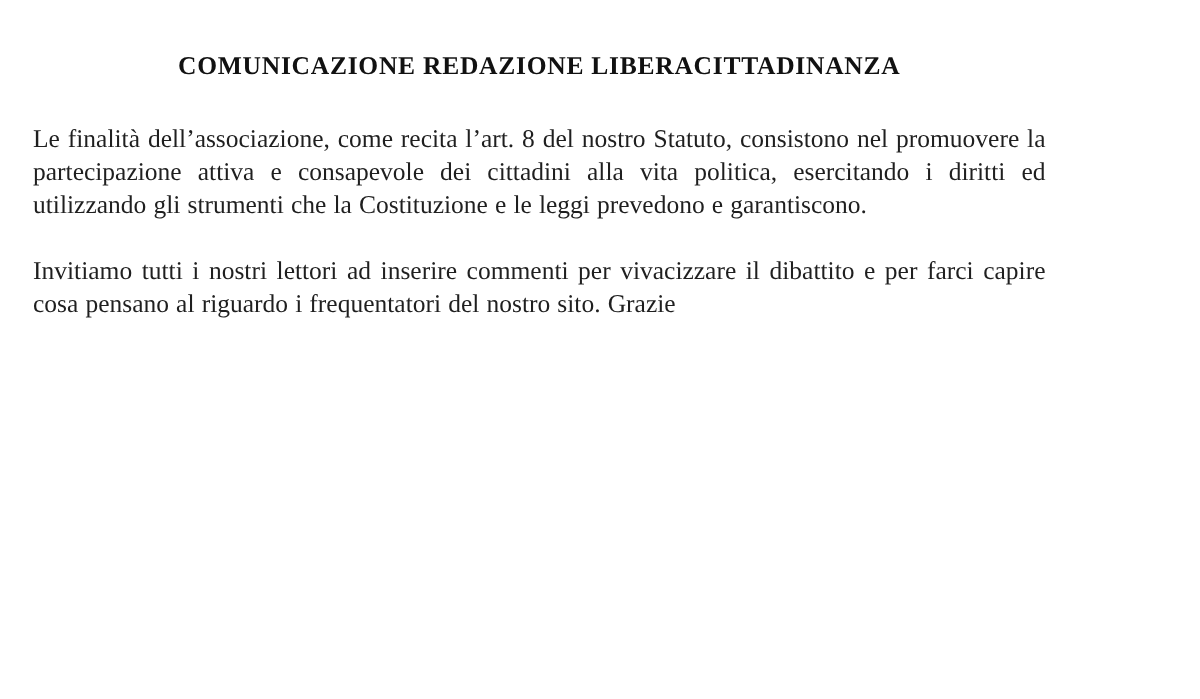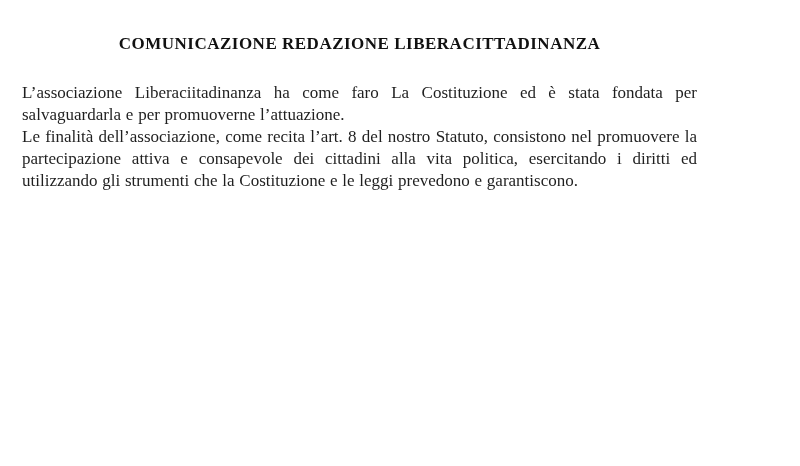--- a/index.html
+++ b/index.html
@@ -44,19 +44,21 @@
     word-spacing: 0.5px;
   }
 </style>
 </head>
 <body>
 
 <div class="page">
   <h1 class="title">COMUNICAZIONE REDAZIONE LIBERACITTADINANZA</h1>
   <div class="body-text" id="paragraphs">
       <div class="para">
-        <p class="line">L’associazione Liberaciitadinanza ha come faro La Costituzione ed è stata fondata per salvaguardarla e per promuoverne l’attuazione.</p>
         <p class="line">Le finalità dell’associazione, come recita l’art. 8 del nostro Statuto, consistono nel promuovere la partecipazione attiva e consapevole dei cittadini alla vita politica, esercitando i diritti ed utilizzando gli strumenti che la Costituzione e le leggi prevedono e garantiscono.</p>
       </div>
       <div class="para">
+      </div>
+      <div class="para">
+        <p class="line">Invitiamo tutti i nostri lettori ad inserire commenti per vivacizzare il dibattito e per farci capire cosa pensano al riguardo i frequentatori del nostro sito. Grazie</p>
       </div>
     </div>
 </div>
 
 </body></html>

